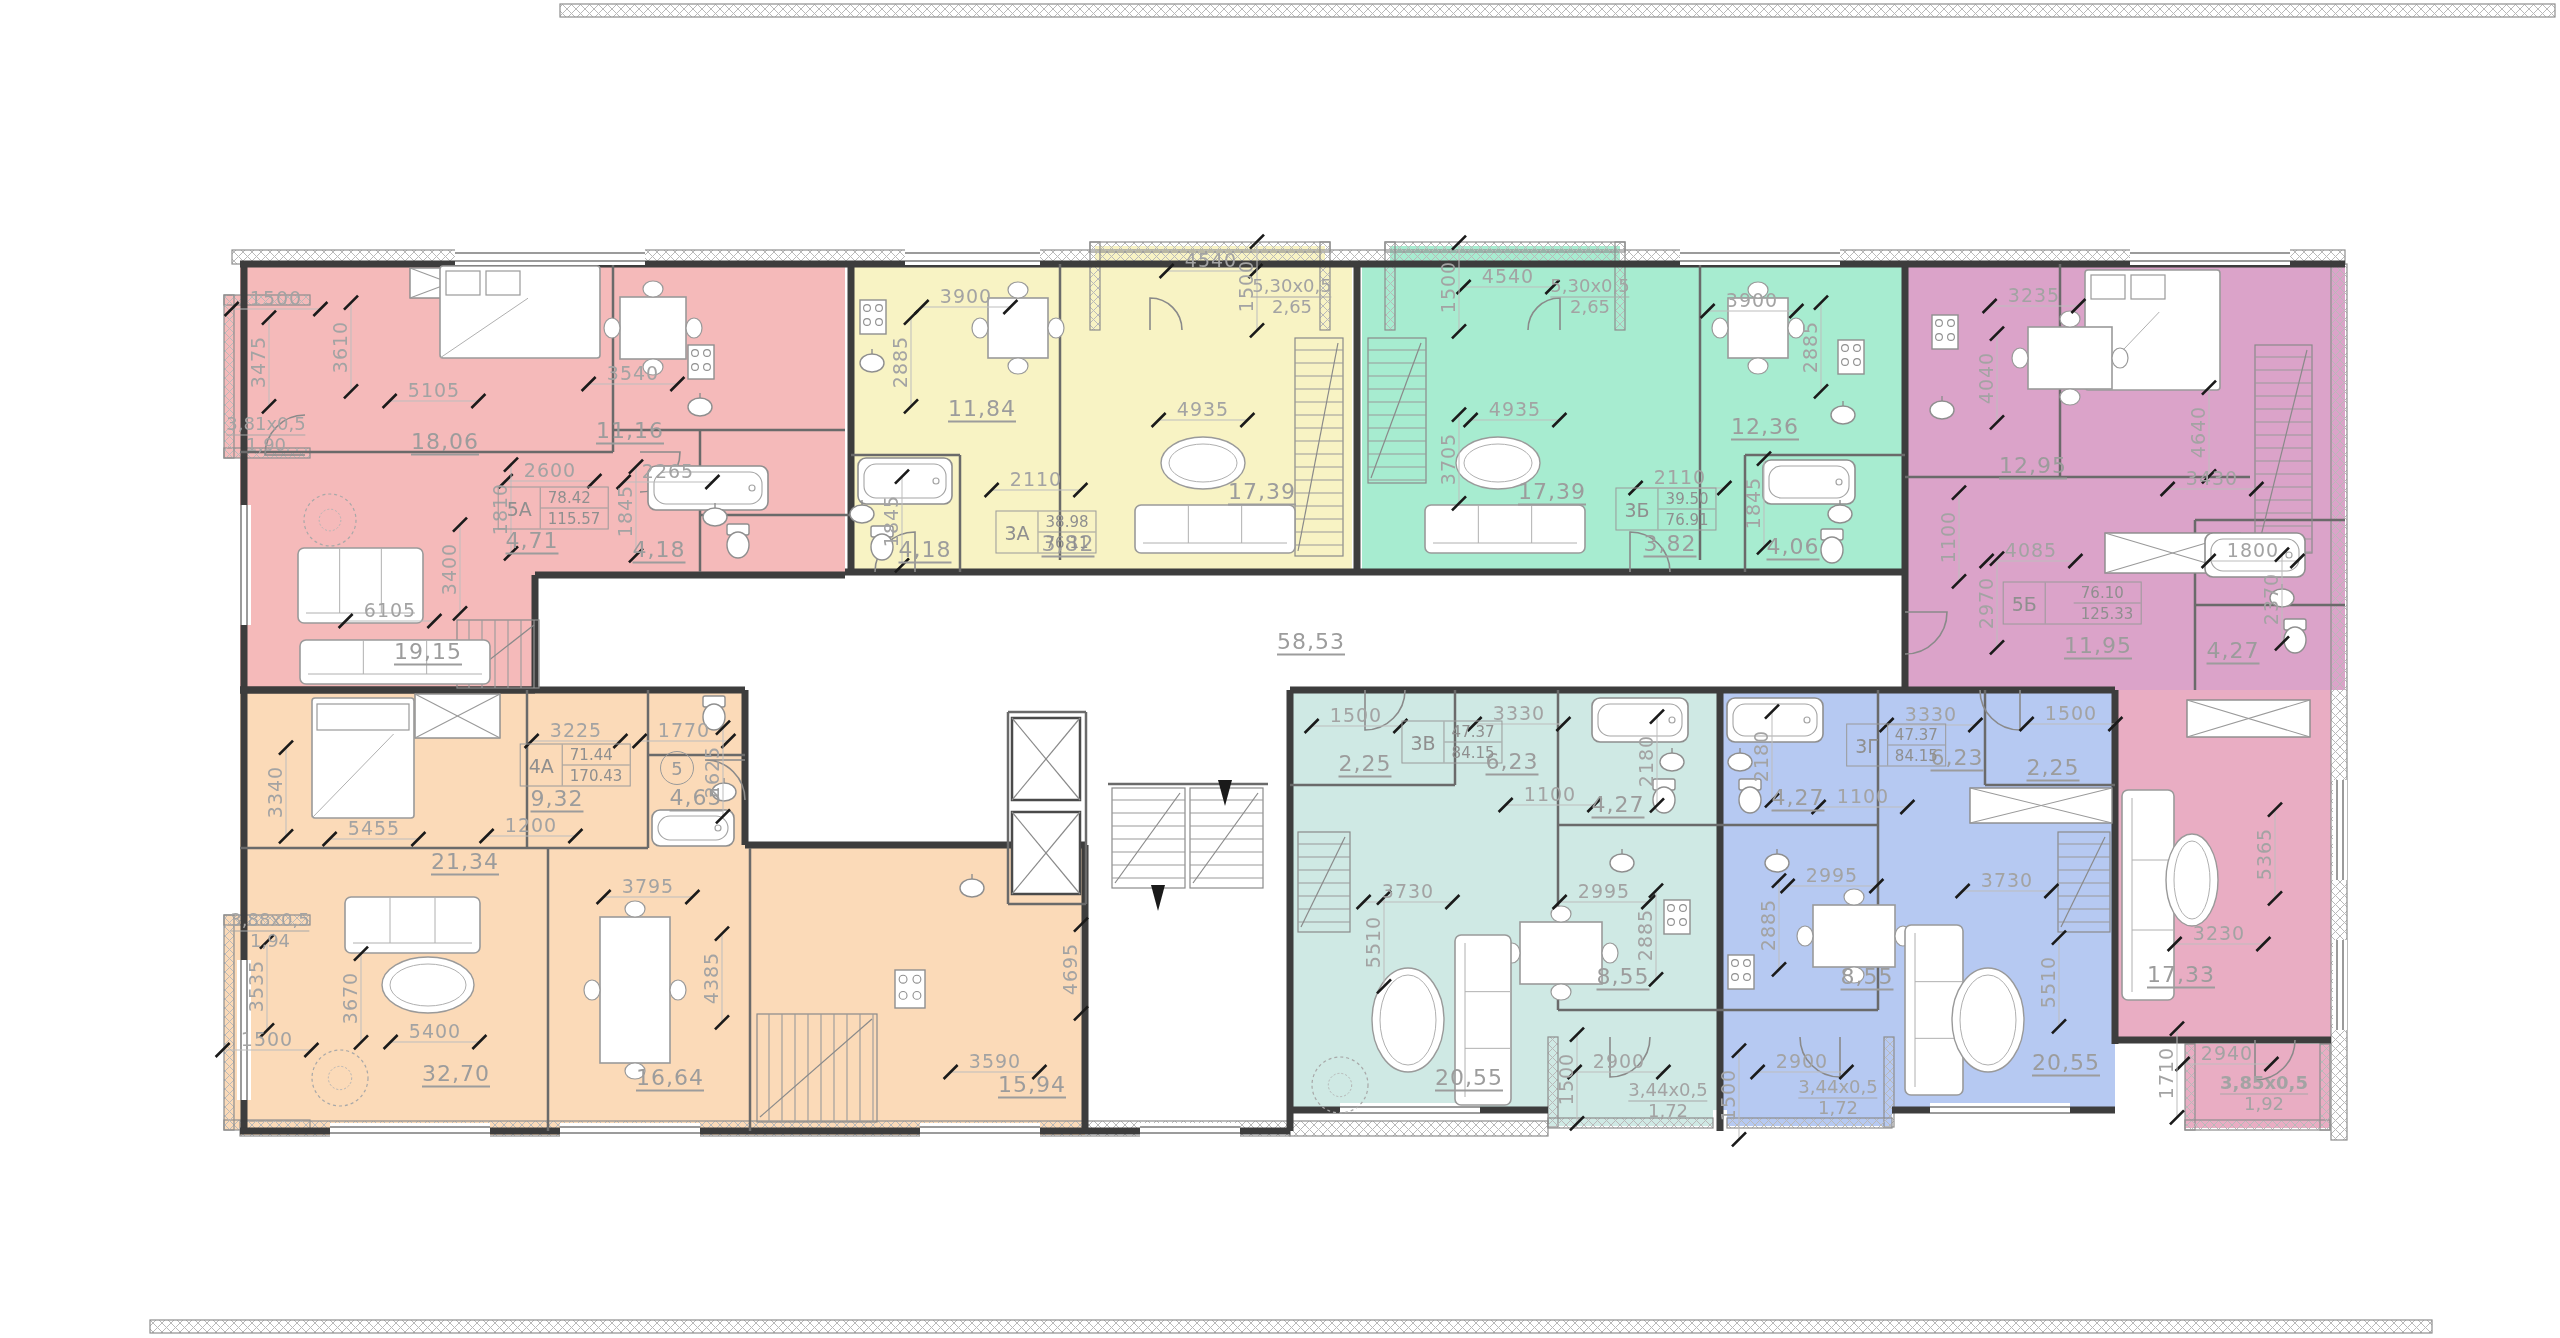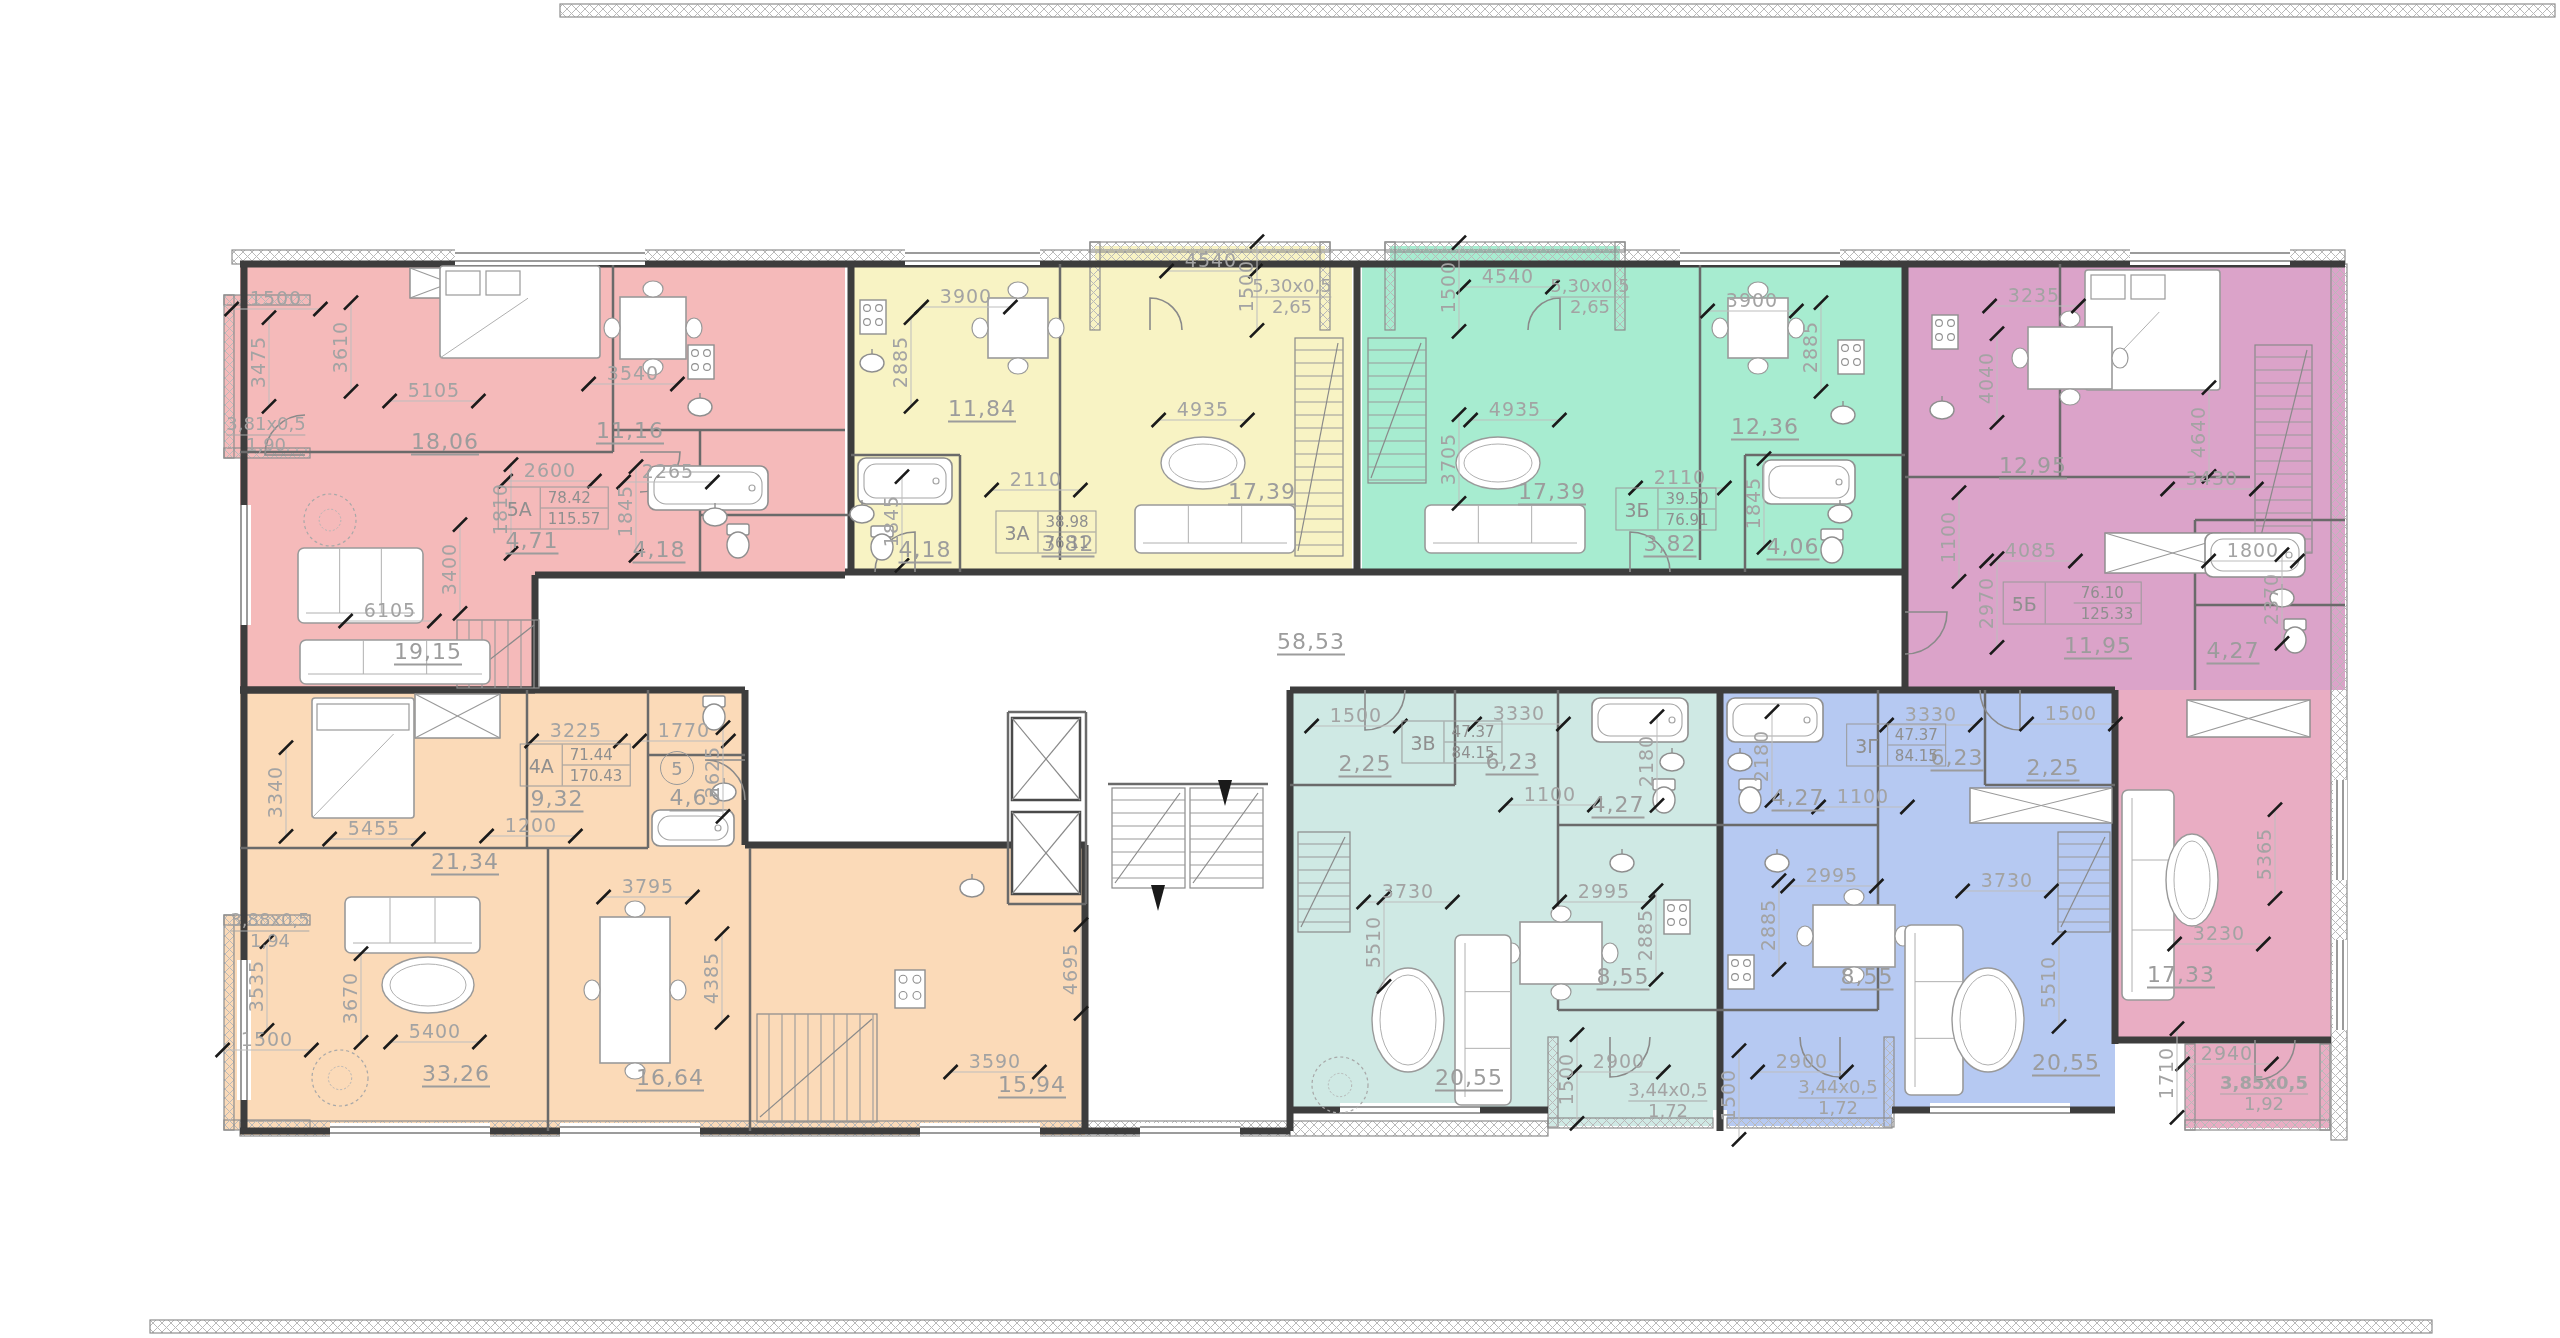--- a/index.html
+++ b/index.html
@@ -808,21 +808,21 @@
       <span class="lbl dim" style="left: 684px; top: 730px;">1770</span>
       <span class="lbl rot dim" style="left: 712px; top: 772px;">2625</span>
       <span class="lbl area" style="left: 696px; top: 797px;">4,65</span>
       <span class="lbl dim" style="left: 648px; top: 886px;">3795</span>
       <span class="lbl ftop" style="left: 270px; top: 920px;">3,88х0,5</span>
       <span class="lbl fbot" style="left: 270px; top: 940px;">1,94</span>
       <span class="lbl rot dim" style="left: 256px; top: 986px;">3535</span>
       <span class="lbl dim" style="left: 267px; top: 1039px;">1500</span>
       <span class="lbl rot dim" style="left: 350px; top: 998px;">3670</span>
       <span class="lbl dim" style="left: 435px; top: 1031px;">5400</span>
-      <span class="lbl area" style="left: 456px; top: 1073px;">33,26</span>
+      <span class="lbl area" style="left: 456px; top: 1073px;">32,70</span>
       <span class="lbl area" style="left: 670px; top: 1077px;">16,64</span>
       <span class="lbl rot dim" style="left: 711px; top: 978px;">4385</span>
       <span class="lbl rot dim" style="left: 1070px; top: 969px;">4695</span>
       <span class="lbl dim" style="left: 995px; top: 1061px;">3590</span>
       <span class="lbl area" style="left: 1032px; top: 1084px;">15,94</span>
       <span class="lbl area" style="left: 1311px; top: 641px;">58,53</span>
       <span class="lbl dim" style="left: 1356px; top: 715px;">1500</span>
       <span class="lbl dim" style="left: 1519px; top: 713px;">3330</span>
       <span class="lbl area" style="left: 1365px; top: 763px;">2,25</span>
       <span class="lbl area" style="left: 1512px; top: 761px;">6,23</span>

